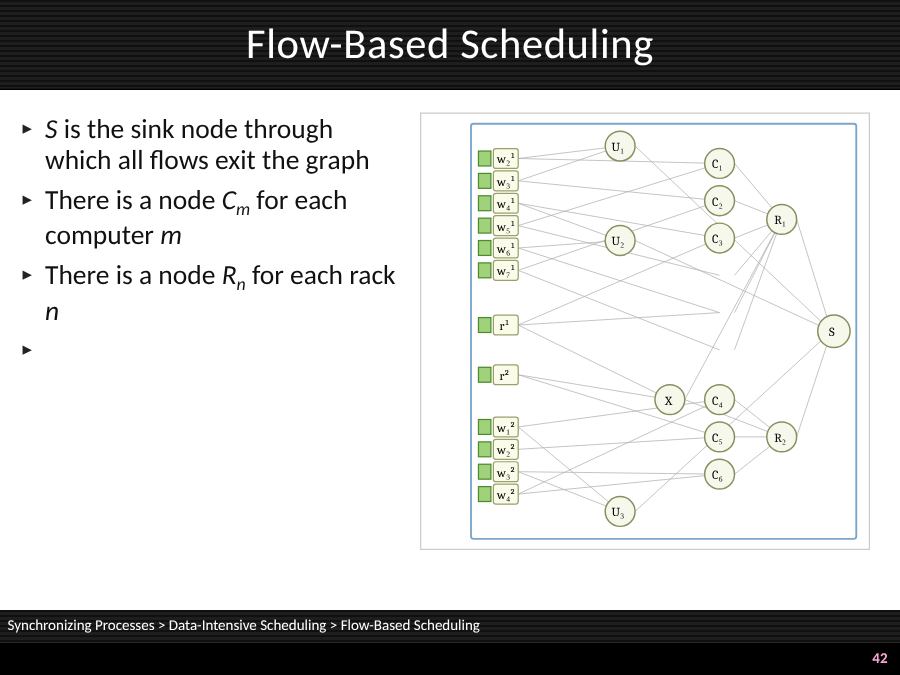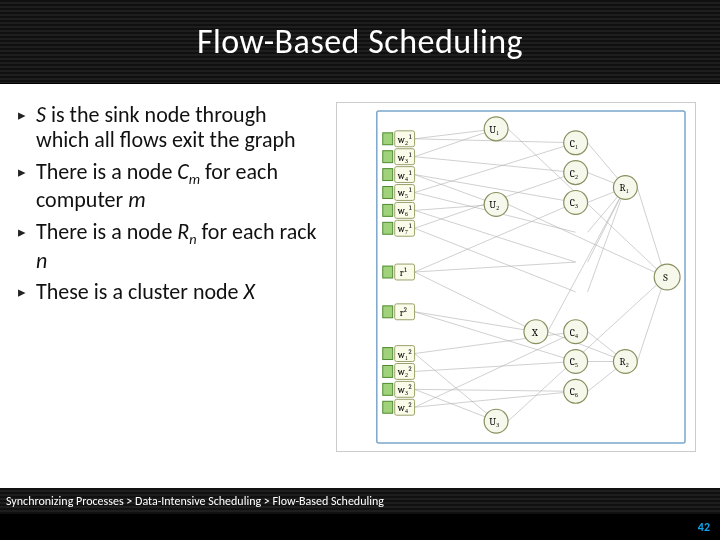--- a/index.html
+++ b/index.html
@@ -1,19 +1,19 @@
 <!DOCTYPE html>
 <html><head>
 <meta charset="utf-8">
 <style>
   * { margin: 0; padding: 0; box-sizing: border-box; }
   html, body { width: 720px; height: 540px; overflow: hidden; font-family: Calibri, Arial, sans-serif; background: #fff; }
   .slide { width: 720px; height: 540px; position: relative; display: flex; flex-direction: column; }
   .title-bar {
-    height: 84px;
+    height: 72px;
     background: #1a1a1a;
     background-image: repeating-linear-gradient(#101010 0 2px, #1e1e1e 2px 4px);
     display: flex; align-items: center; justify-content: center;
     color: #fff;
     border-bottom: 1px solid #000;
   }
   .title-bar h1 { font-size: 34px; font-weight: 400; letter-spacing: 0.5px; }
   .body-area {
     flex: 1;
     display: flex;
@@ -32,21 +32,21 @@
     background-image: repeating-linear-gradient(#101010 0 2px, #1e1e1e 2px 4px);
     color: #fff;
     font-size: 12px;
     font-weight: 400;
     padding: 6px 6px;
     white-space: nowrap;
   }
   .pagenum-bar {
     height: 26px;
     background: #000;
-    color: #0ea5e9;
+    color: #f9a8d4;
     font-size: 12px;
     font-weight: 700;
     display: flex; align-items: center; justify-content: flex-end;
     padding-right: 10px;
   }
   
   .diagram text { font-family: Cambria, Georgia, serif; font-size: 10px; }
   .noderect { fill: #fafbe8; stroke: #9aa06a; stroke-width: 1; }
   .nodecircle { fill: #f7f8ec; stroke: #8a8f5f; stroke-width: 1.2; }
   .greenbox { fill: #9fd27a; stroke: #4e8a2e; stroke-width: 1; }
@@ -70,21 +70,20 @@
       <li>
         <span class="tri">▸</span>
         <span class="btxt">There is a node <em>C</em><sub>m</sub> for each computer <em>m</em></span>
       </li>
       <li>
         <span class="tri">▸</span>
         <span class="btxt">There is a node <em>R</em><sub>n</sub> for each rack <em>n</em></span>
       </li>
       <li>
         <span class="tri">▸</span>
-        <span class="btxt">These is a cluster node <em>X</em></span>
       </li>
     </ul>
 
     <div class="diagram-wrap">
       <svg class="diagram" viewBox="0 0 360 350">
         <rect class="frame" x="40" y="8" width="310" height="334" rx="2"></rect>
 
         <g>
 
           <line class="edge" x1="78" y1="36" x2="160" y2="26"></line>

